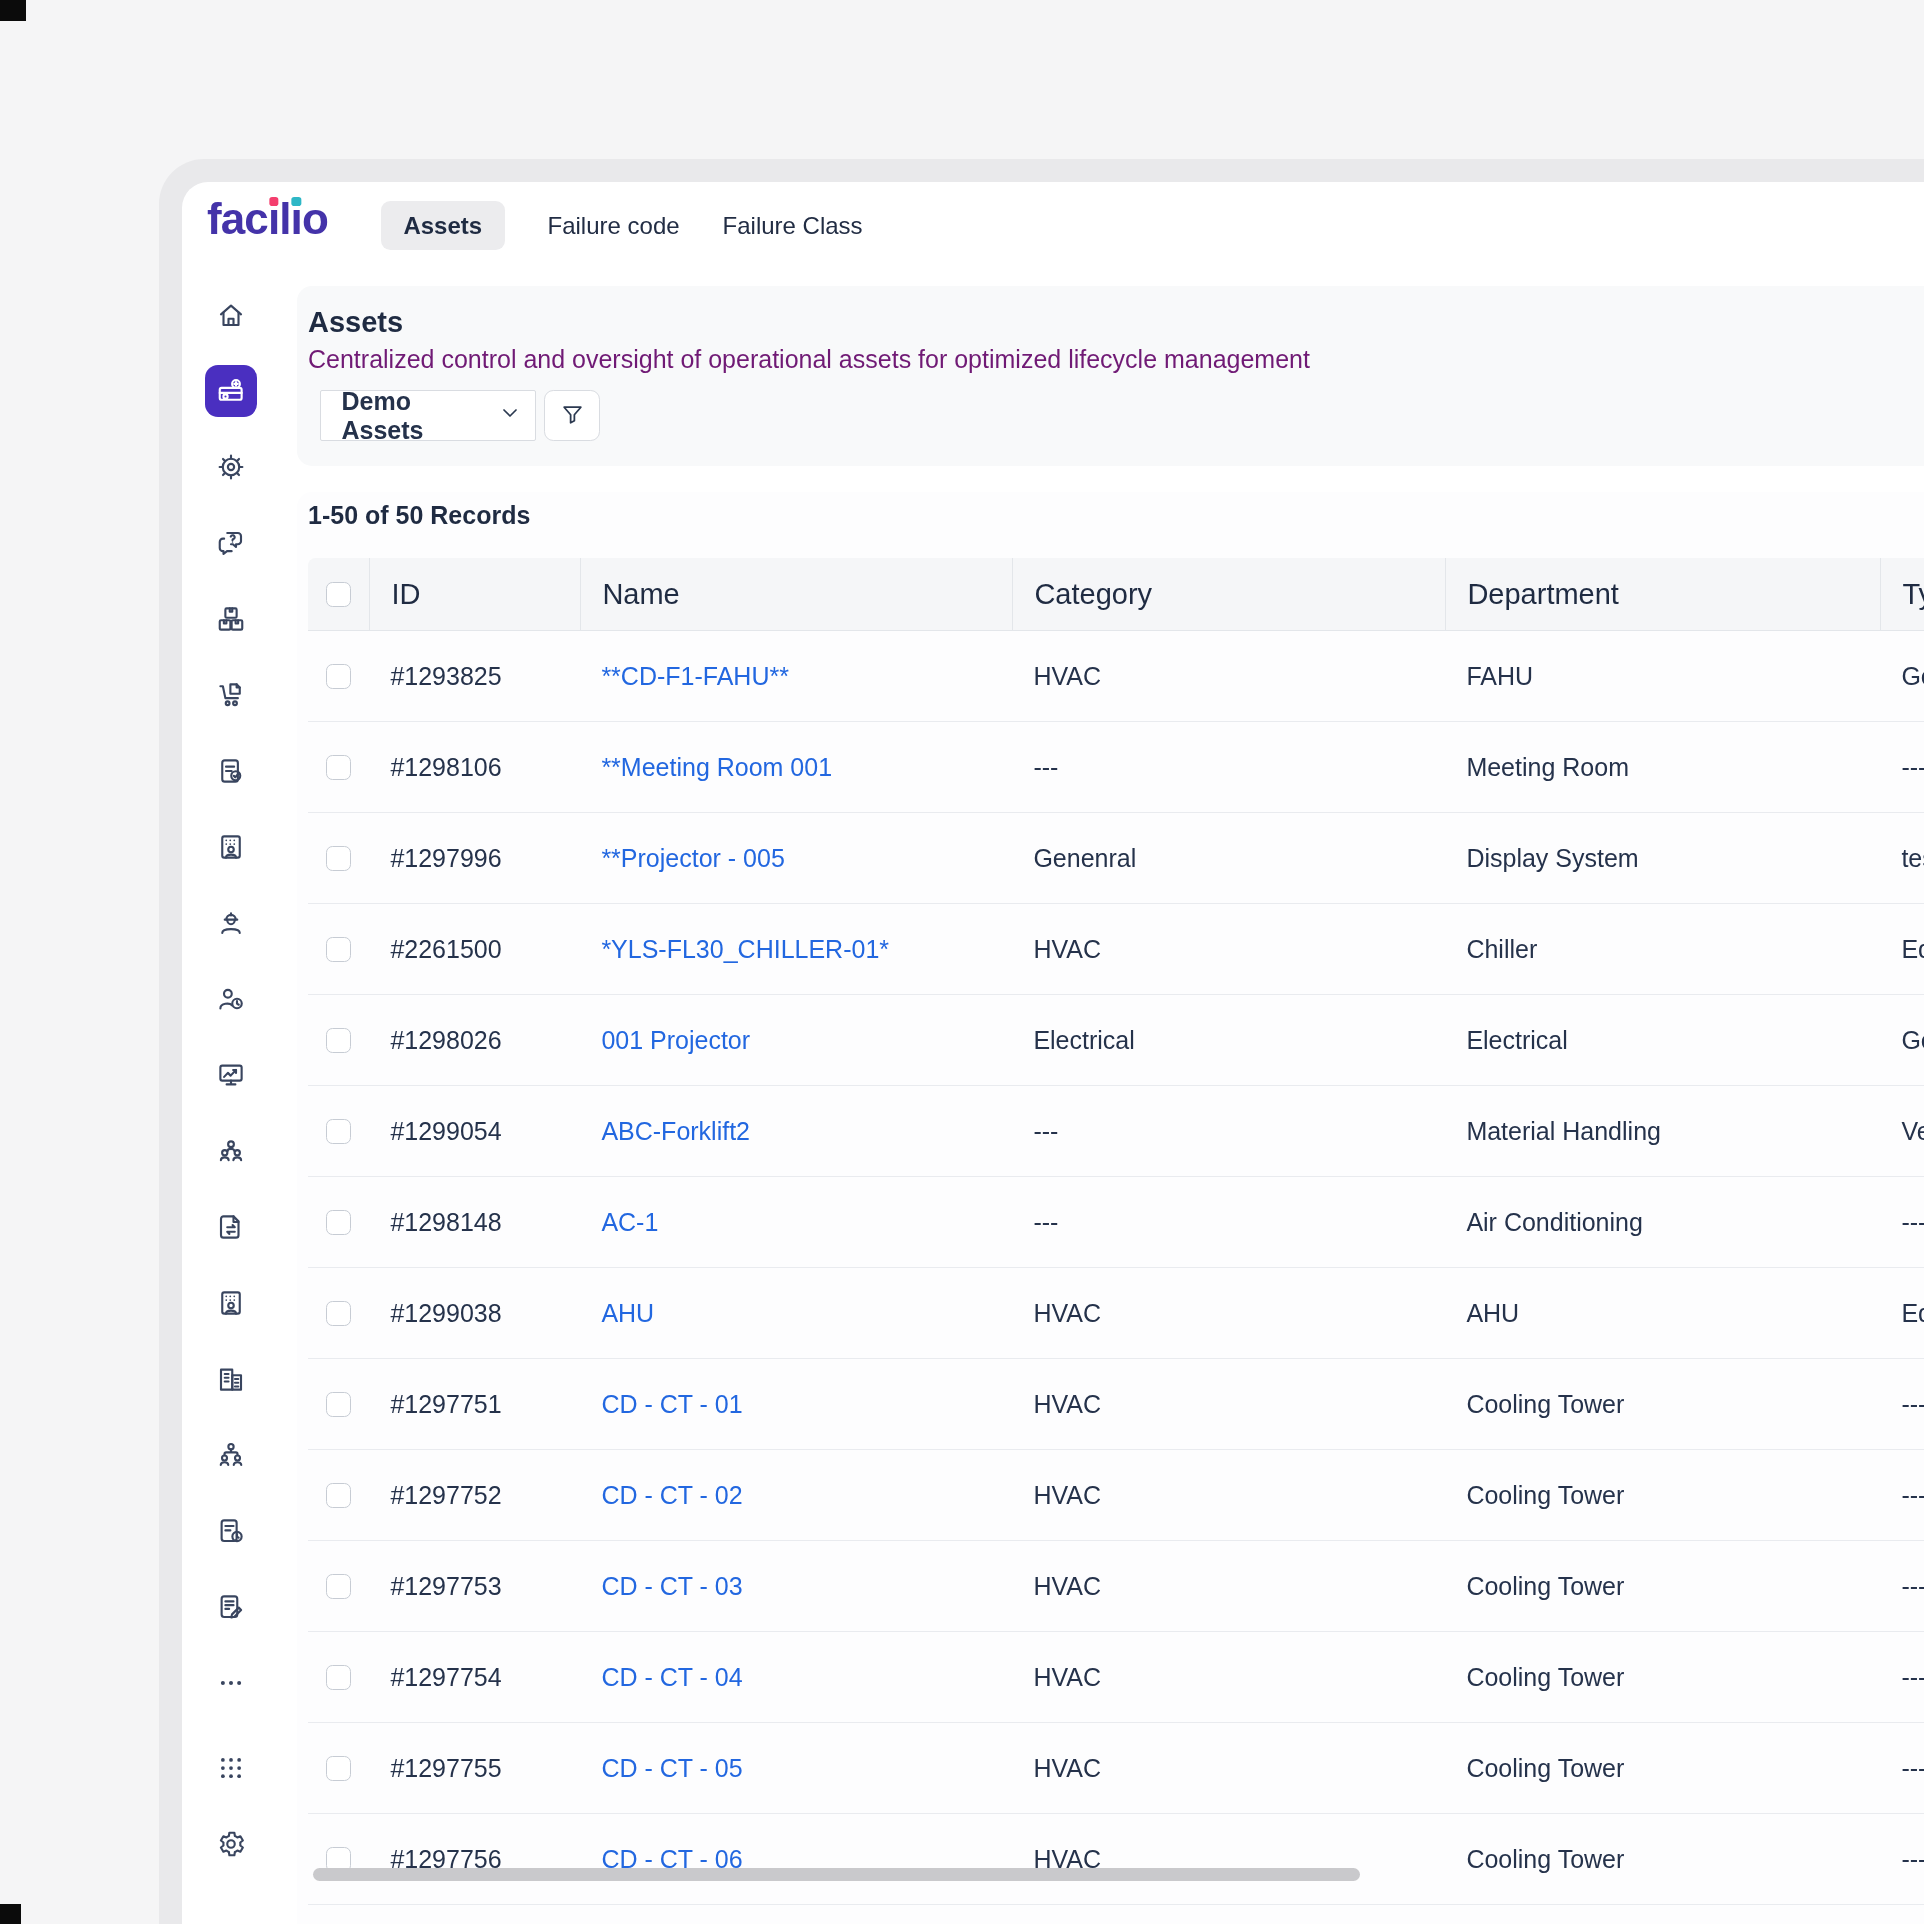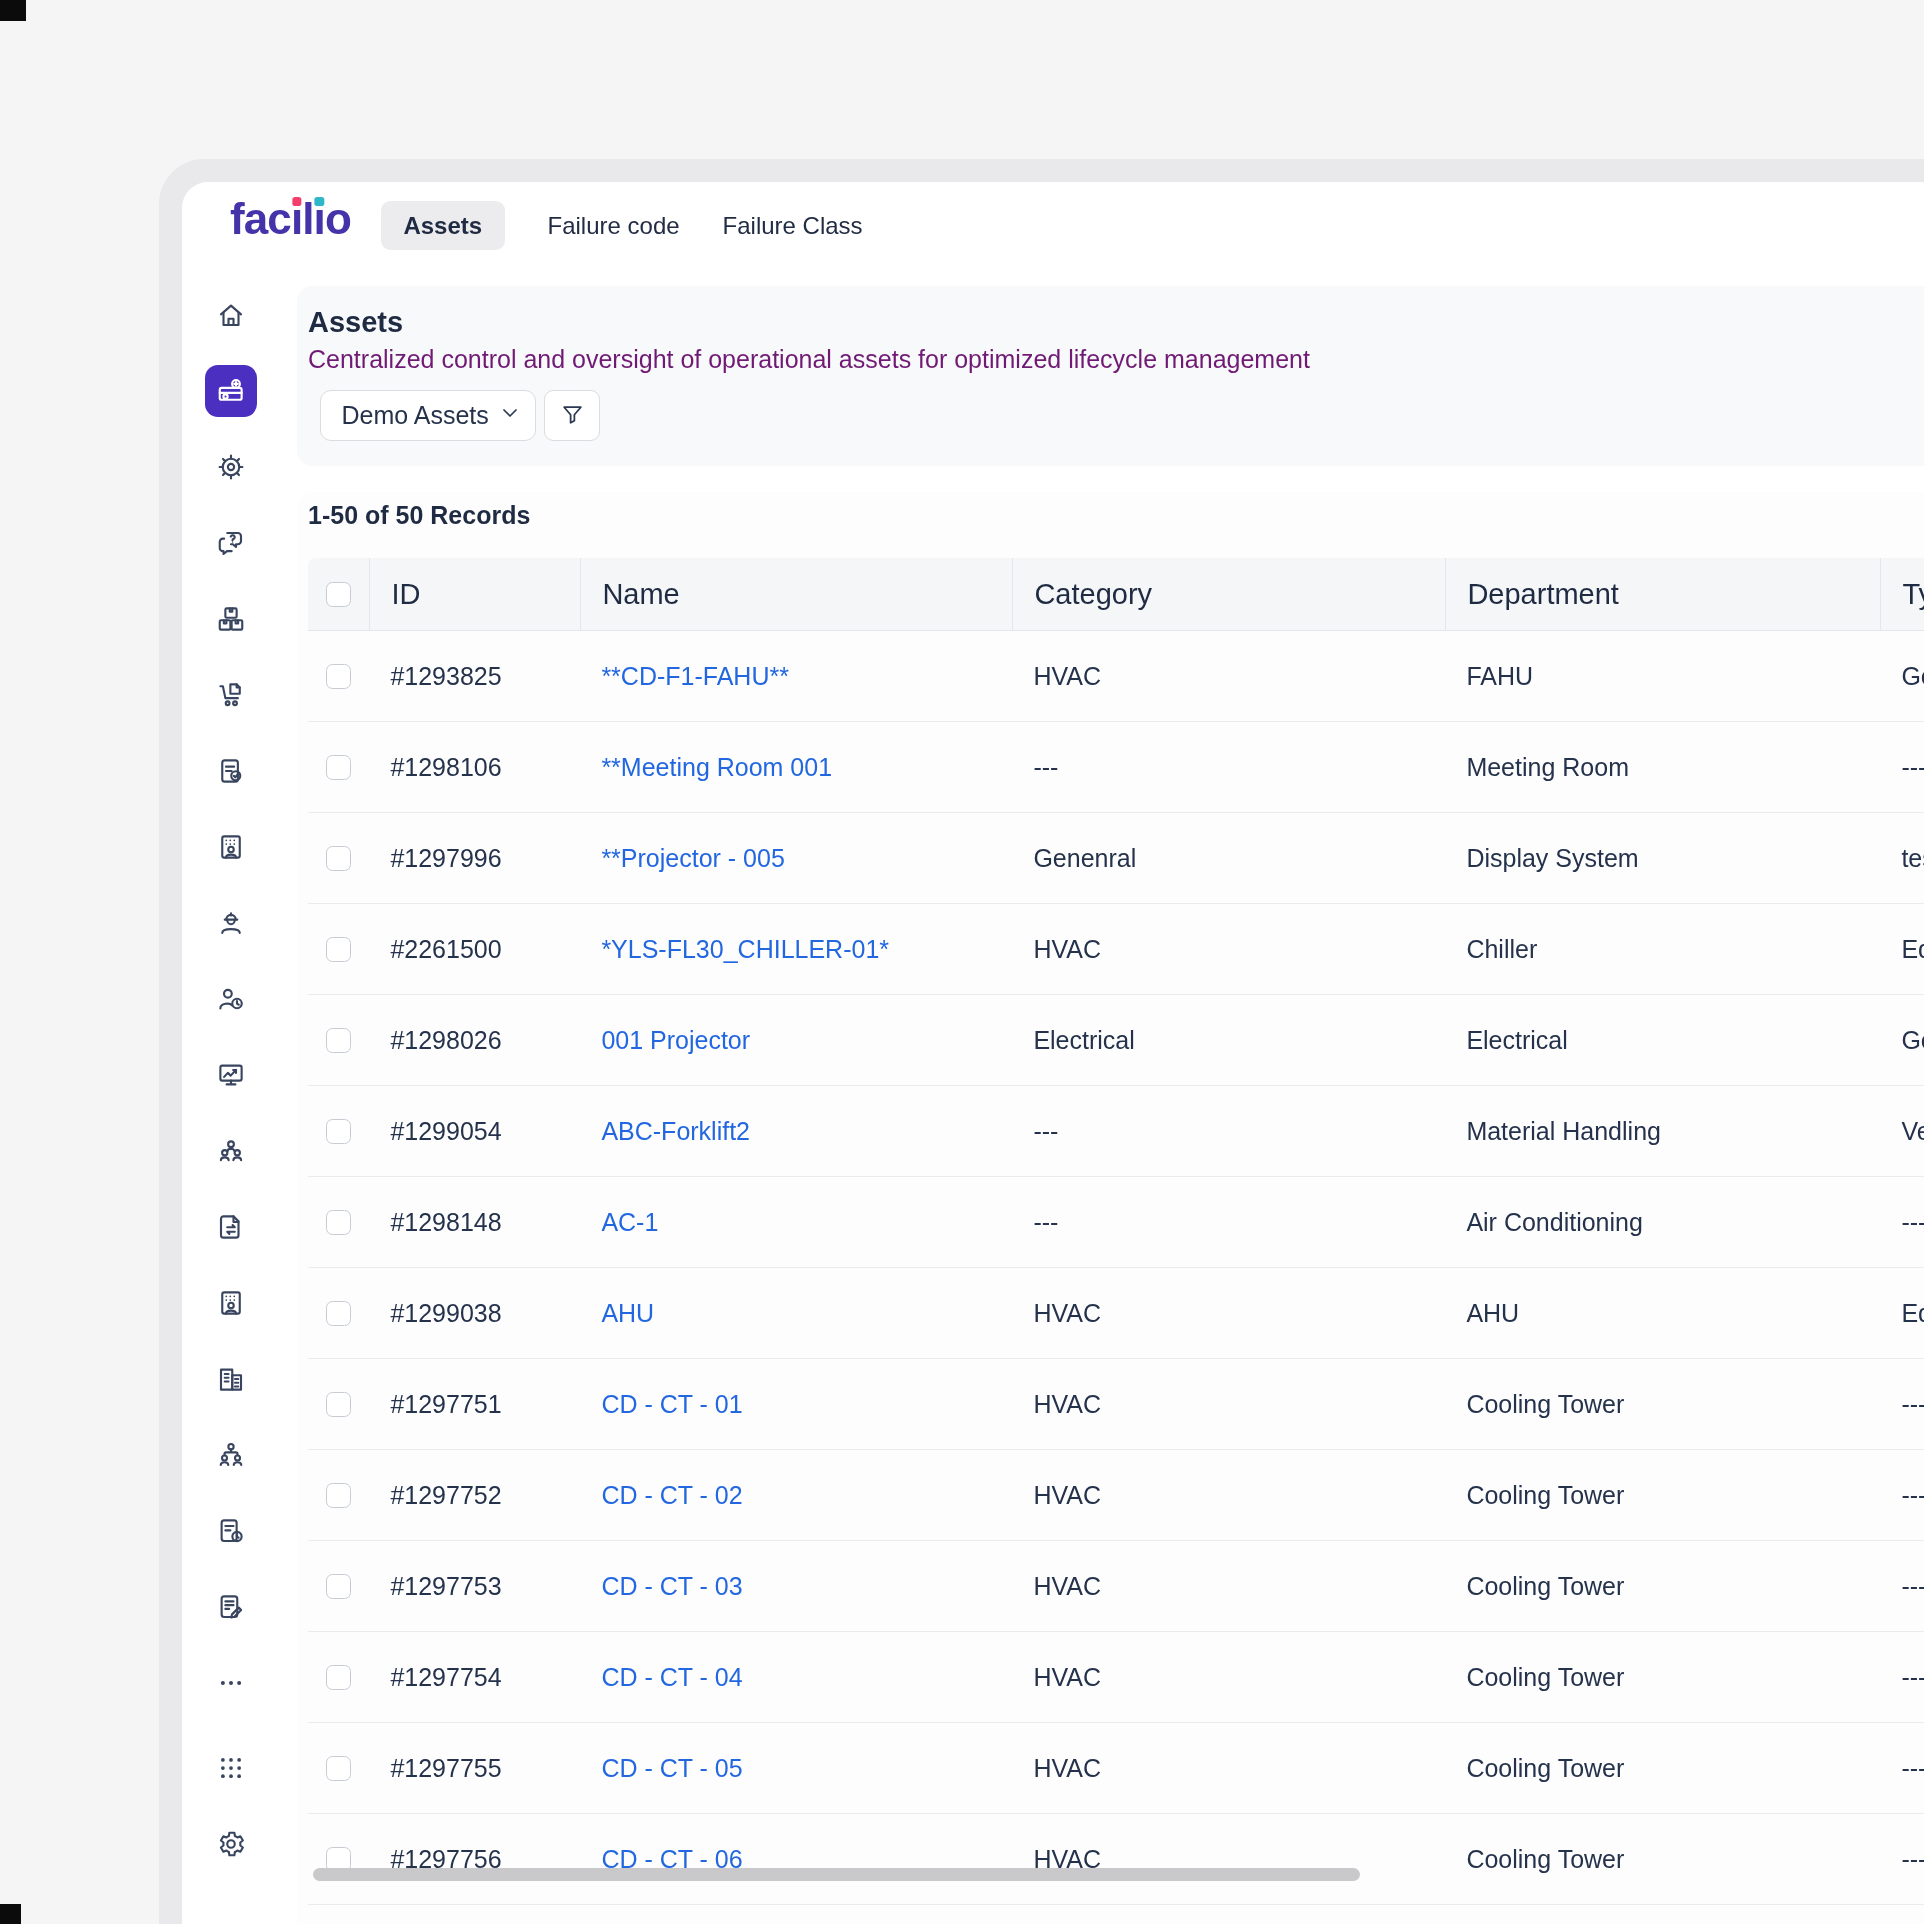--- a/index.html
+++ b/index.html
@@ -40,23 +40,23 @@
 
   
   .panel{position:absolute;border-radius:15px}
   #panel-header{left:115px;top:104px;width:1818px;height:180px;background:#f8f9fa}
   #panel-records{left:115px;top:310px;width:1818px;height:1492px;background:#fdfdfe}
 
   .page-title{position:absolute;left:126px;top:124px;font-size:29px;
     font-weight:bold;color:#1f2b42}
   .page-subtitle{position:absolute;left:126px;top:163px;font-size:25px;color:#701a75}
   .view-btn{position:absolute;left:138px;top:208px;width:216px;height:51px;
-    box-sizing:border-box;background:#fff;border:0.9px solid #d9dce1;border-radius:11px;
+    box-sizing:border-box;background:#fff;border:0.9px solid #d9dce1;border-radius:2px;
     display:flex;align-items:center;justify-content:space-between;
-    padding:0 13px 0 20.5px;font-size:25px;font-weight:normal;color:#25324b;cursor:pointer}
+    padding:0 13px 0 20.5px;font-size:25px;font-weight:bold;color:#25324b;cursor:pointer}
   .view-btn svg{width:24px;height:24px;color:#2b3950}
   .filter-btn{position:absolute;left:362px;top:208px;width:56px;height:51px;
     box-sizing:border-box;background:#fff;border:0.9px solid #d9dce1;border-radius:9.3px;
     display:flex;align-items:center;justify-content:center;color:#2b3950;cursor:pointer}
   .filter-btn svg{width:25px;height:25px}
 
   .records-count{position:absolute;left:126px;top:319px;font-size:25px;
     font-weight:bold;color:#1f2b42}
 
   
@@ -80,21 +80,21 @@
 </style>
 </head>
 <body>
 
 <div class="corner-mark" id="mark-tl"></div>
 <div class="corner-mark" id="mark-bl"></div>
 <div class="frame"></div>
 
 <div class="card">
 
-  <div class="logo" id="logo" style="color: rgb(68, 51, 169); margin-left: 23px;"><span class="lseg">fac</span><span class="lseg">ı<span class="ldot" style="background: rgb(244, 63, 110);"></span></span><span class="lseg">l</span><span class="lseg">ı<span class="ldot" style="background: rgb(46, 183, 198);"></span></span><span class="lseg">o</span></div>
+  <div class="logo" id="logo" style="color: rgb(68, 51, 169);"><span class="lseg">fac</span><span class="lseg">ı<span class="ldot" style="background: rgb(244, 63, 110);"></span></span><span class="lseg">l</span><span class="lseg">ı<span class="ldot" style="background: rgb(46, 183, 198);"></span></span><span class="lseg">o</span></div>
 
   <div class="tabs" id="tabs">
       <div class="tab active">Assets</div>
       <div class="tab">Failure code</div>
       <div class="tab">Failure Class</div>
     </div>
 
   <div class="sidebar" id="sidebar">
       <div class="side-item">
         <span class="pill">

